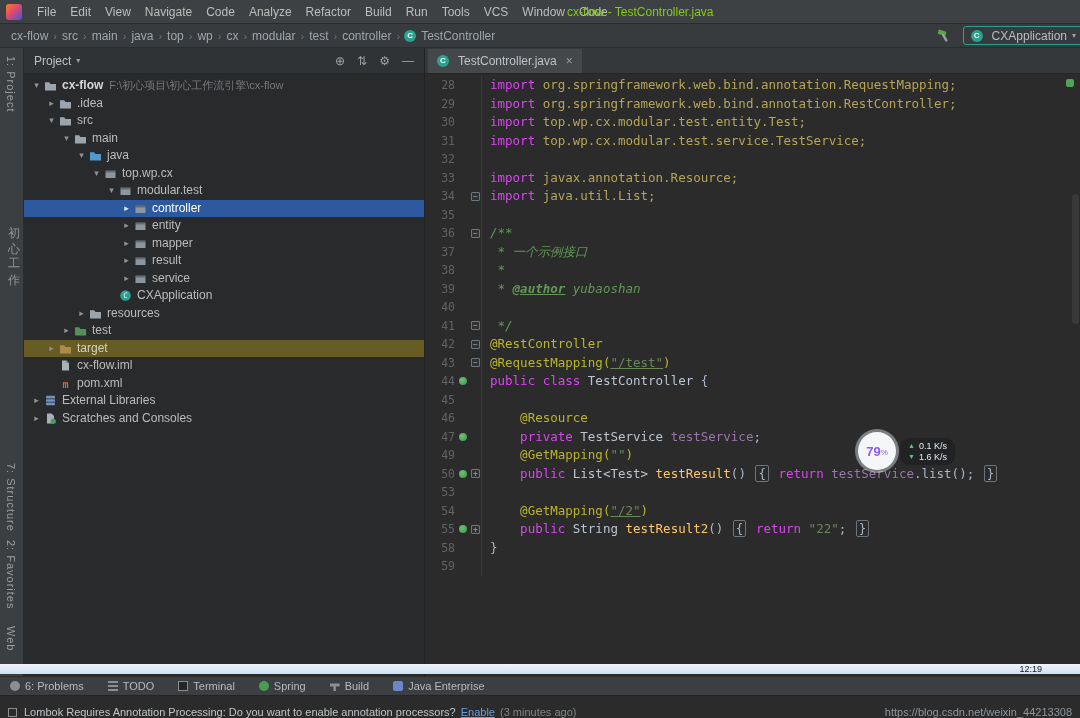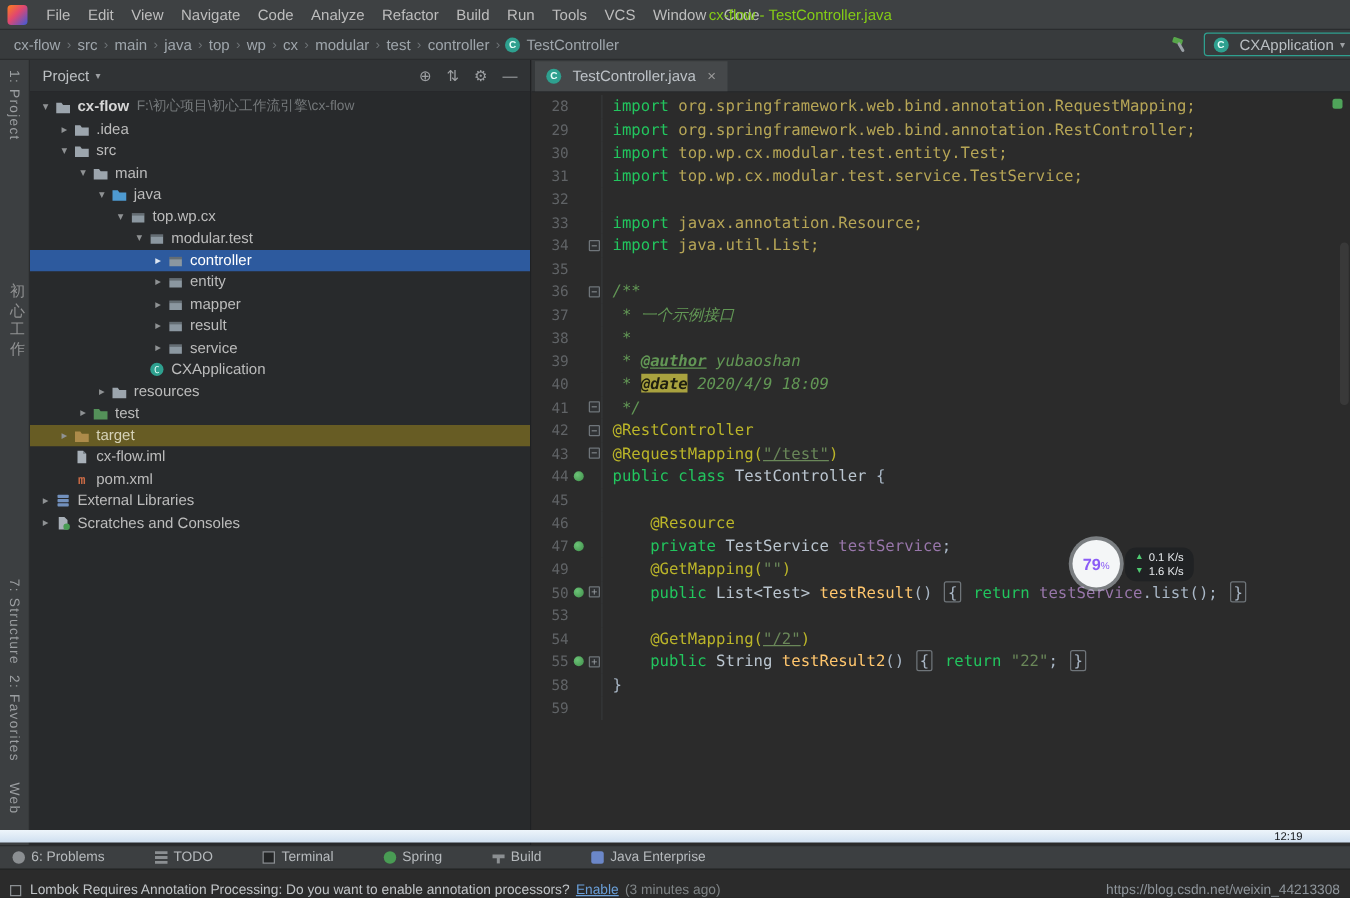--- a/index.html
+++ b/index.html
@@ -55,21 +55,21 @@
   .code-area{flex:1;position:relative;background:#2b2b2b;font-family:"DejaVu Sans Mono",monospace;font-size:12.5px;padding-top:2px}
   .code-row{height:18.5px;line-height:18.5px;display:flex;align-items:center}
   .code-row.caret-line{background:#222F9E}
   .code-row.caret-line .lnum{color:#fff}
   .lnum{width:30px;text-align:right;color:#606366;font-size:11.5px;flex:none}
   .gslot{width:15px;flex:none;display:flex;align-items:center;justify-content:center}
   .fslot{width:12px;flex:none;display:flex;align-items:center;justify-content:center;border-right:1px solid #36383a;height:100%}
   .gi-bean{width:8px;height:8px;border-radius:50%;background:radial-gradient(circle at 35% 35%,#6cc377,#3f8f4a);display:inline-block}
   .fold-box{width:9px;height:9px;border:1px solid #6f757a;color:#9ba1a6;font-size:8px;line-height:7px;text-align:center;background:#2f3133;border-radius:1px}
   .ctext{padding-left:8px;white-space:pre}
-  .sg-kw{color:#22c55e}
+  .sg-kw{color:#d946ef}
   .sg-imp{color:#B6A556}
   .sg-pln{color:#a9b7c6}
   .sg-cls{color:#bac5cf}
   .sg-mth{color:#ffc66d}
   .sg-fld{color:#9876aa}
   .sg-str{color:#6a8759}
   .sg-stru{color:#6a8759;text-decoration:underline}
   .sg-ann{color:#bbb529}
   .sg-doc{color:#629755;font-style:italic}
   .sg-docu{color:#629755;font-style:italic;font-weight:bold;text-decoration:underline}
@@ -81,21 +81,21 @@
   
   .speed-overlay{position:absolute;left:858px;top:432px;display:flex;align-items:center;z-index:6}
   .speed-circle{width:38px;height:38px;border-radius:50%;background:#f4f6f7;box-shadow:0 0 0 3px rgba(220,228,235,.45);display:flex;align-items:center;justify-content:center;color:#8b5cf6;font-weight:bold;font-size:13px;flex:none}
   .speed-circle .pct{font-size:8px;font-weight:normal;margin-top:3px}
   .speed-rows{margin-left:4px;background:rgba(30,32,34,.78);border-radius:9px;padding:3px 8px;display:flex;flex-direction:column;gap:1px}
   .speed-row{display:flex;align-items:center;gap:4px;font-size:9px;color:#e6e9ec;white-space:nowrap}
   .speed-row .arr{color:#4ecb71;font-size:7px}
 
   
   .status-bar{position:absolute;top:676px;left:0;right:0;height:19px;background:#3c3f41;border-top:1px solid #2a2c2e;display:flex;align-items:center;padding:0 10px;z-index:3}
-  .sb-items{display:flex;gap:40px;align-items:center}
+  .sb-items{display:flex;gap:24px;align-items:center}
   .sb-item{display:flex;align-items:center;gap:5px;font-size:11px;color:#b6babd;white-space:nowrap}
   .sb-icon{width:10px;height:10px;display:inline-block;flex:none}
   .sb-problems{border-radius:50%;background:#8b8f92}
   .sb-todo{background:repeating-linear-gradient(#8b8f92 0 2px,transparent 2px 4px)}
   .sb-terminal{background:#232526;border:1px solid #8b8f92}
   .sb-spring{border-radius:50%;background:#499C54}
   .sb-build{background:#8b8f92;clip-path:polygon(0 25%,100% 25%,100% 55%,62% 55%,62% 100%,38% 100%,38% 55%,0 55%)}
   .sb-javaee{background:#6b87c8;border-radius:2px}
 
   .notif-bar{position:absolute;top:695px;left:0;right:0;height:13px;background:#2b2b2b;border-top:1px solid #232525;display:flex;align-items:center;padding:16px 8px;font-size:11px;color:#c0c4c7;z-index:3;white-space:nowrap}
@@ -473,21 +473,20 @@
             <div class="code-row">
               <span class="lnum">39</span>
               <span class="gslot"></span>
               <span class="fslot"></span>
               <span class="ctext"><span class="sg-doc"> * </span><span class="sg-docu">@author</span><span class="sg-doc"> yubaoshan</span></span>
             </div>
             <div class="code-row">
               <span class="lnum">40</span>
               <span class="gslot"></span>
               <span class="fslot"></span>
-              <span class="ctext"><span class="sg-doc"> * </span><span class="sg-dochl">@date</span><span class="sg-doc"> 2020/4/9 18:09</span></span>
             </div>
             <div class="code-row">
               <span class="lnum">41</span>
               <span class="gslot"></span>
               <span class="fslot">
                 <span class="fold-box">−</span>
               </span>
               <span class="ctext"><span class="sg-doc"> */</span></span>
             </div>
             <div class="code-row">

